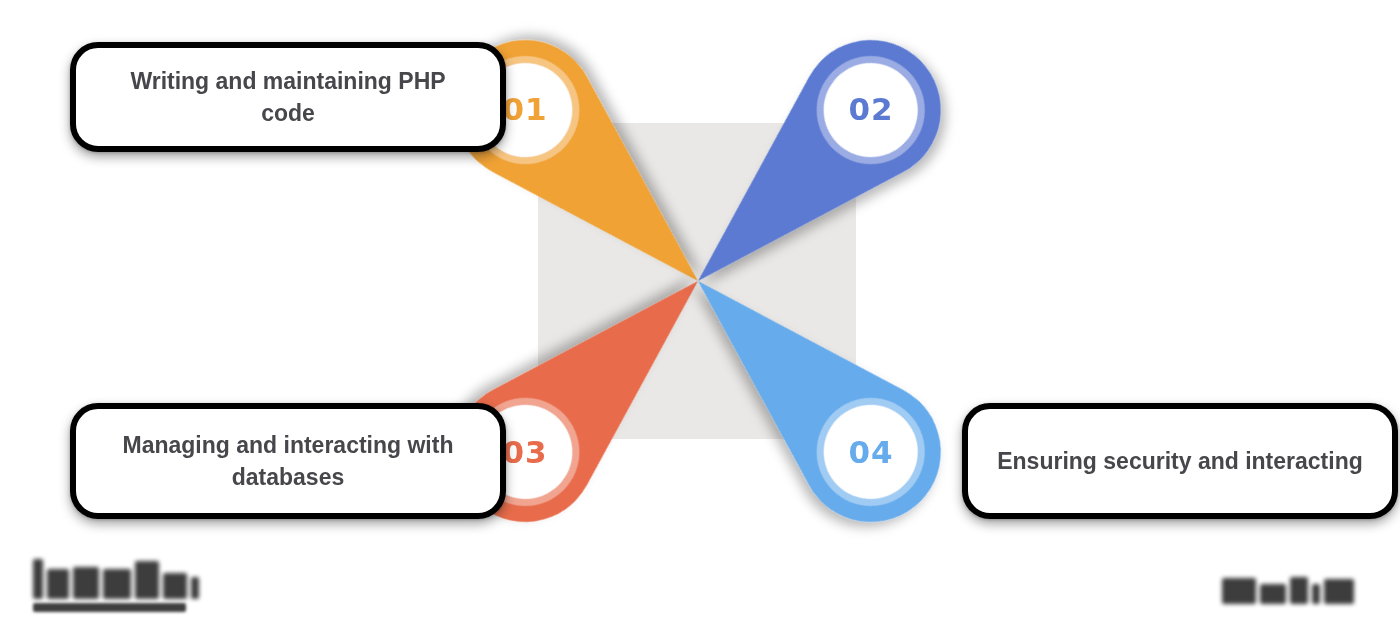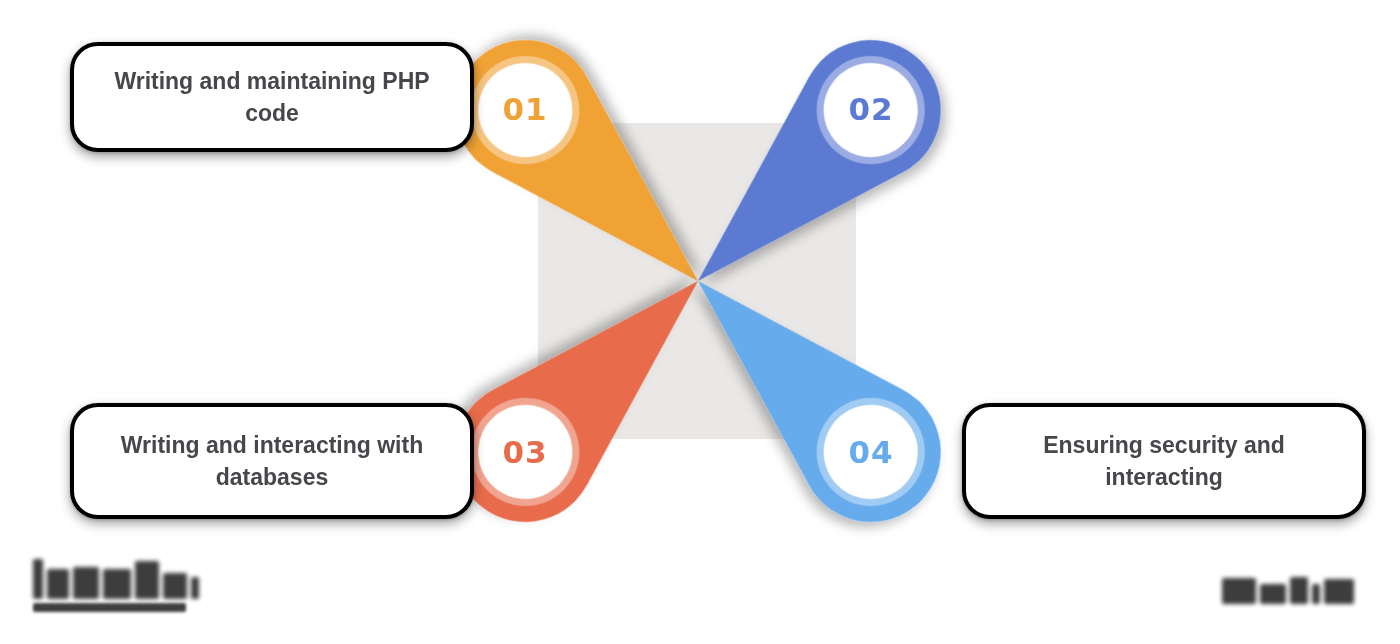--- a/index.html
+++ b/index.html
@@ -15,23 +15,23 @@
     background: #ffffff;
     text-decoration: underline;
   }
   svg.diagram {
     position: absolute;
     left: 0; top: 0;
   }
   
   .card {
     position: absolute;
-    width: 404px;
+    width: 436px;
     background: #ffffff;
-    border: 4px solid #000000;
+    border: 6px solid #000000;
     border-radius: 28px;
     box-shadow: 0 5px 11px rgba(30,30,30,0.40), 0 1px 3px rgba(30,30,30,0.25);
     display: flex;
     align-items: center;
     justify-content: center;
     box-sizing: border-box;
     padding: 0 26px;
   }
   .card-top { top: 42px; height: 110px; }
   .card-bottom { top: 403px; height: 116px; }
@@ -115,21 +115,21 @@
     <text class="petal-number" x="525" y="120" text-anchor="middle" fill="#F0A236">01</text>
     <text class="petal-number" x="871" y="120" text-anchor="middle" fill="#5C7AD2">02</text>
     <text class="petal-number" x="525" y="463" text-anchor="middle" fill="#E86C4C">03</text>
     <text class="petal-number" x="871" y="463" text-anchor="middle" fill="#66ABEC">04</text>
   </svg>
 
   <div class="card card-top card-left">
     <span class="card-label">Writing and maintaining PHP code</span>
   </div>
   <div class="card card-bottom card-left">
-    <span class="card-label">Writing and interacting with databases</span>
+    <span class="card-label">Managing and interacting with databases</span>
   </div>
   <div class="card card-bottom card-right">
     <span class="card-label">Ensuring security and interacting</span>
   </div>
 
   <div class="wm wm-left">
     <div class="wm-row">
       <span class="wm-bar" style="width:10px;height:40px"></span>
       <span class="wm-bar" style="width:22px;height:30px"></span>
       <span class="wm-bar" style="width:26px;height:32px"></span>

